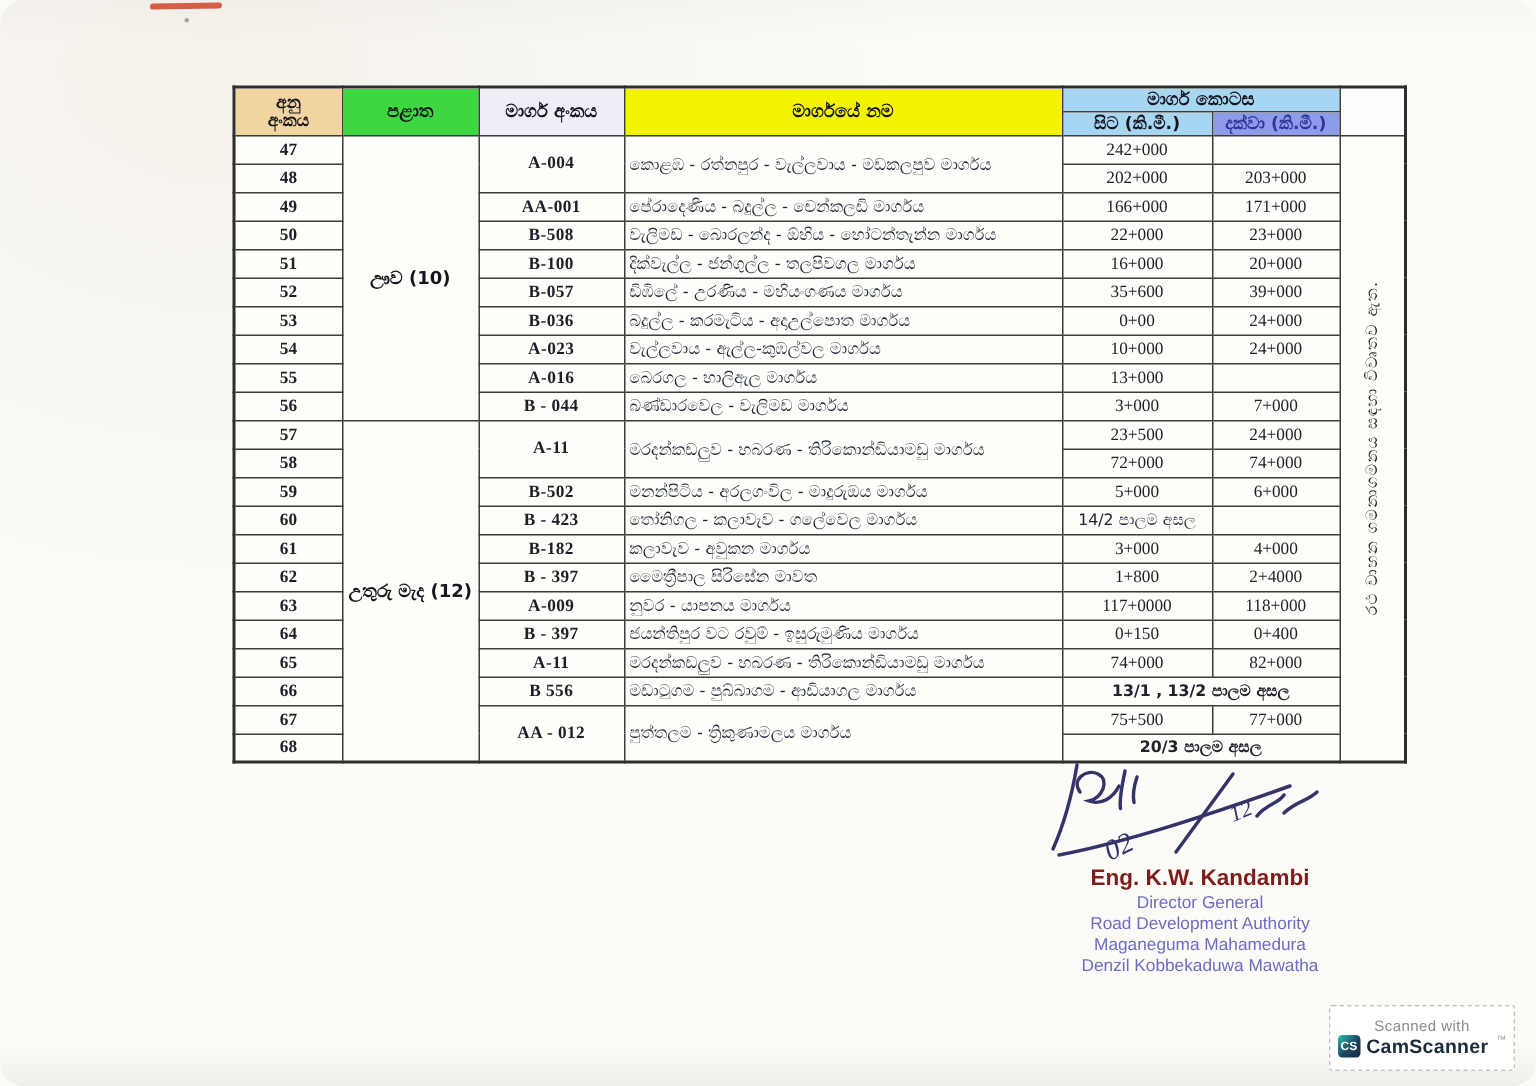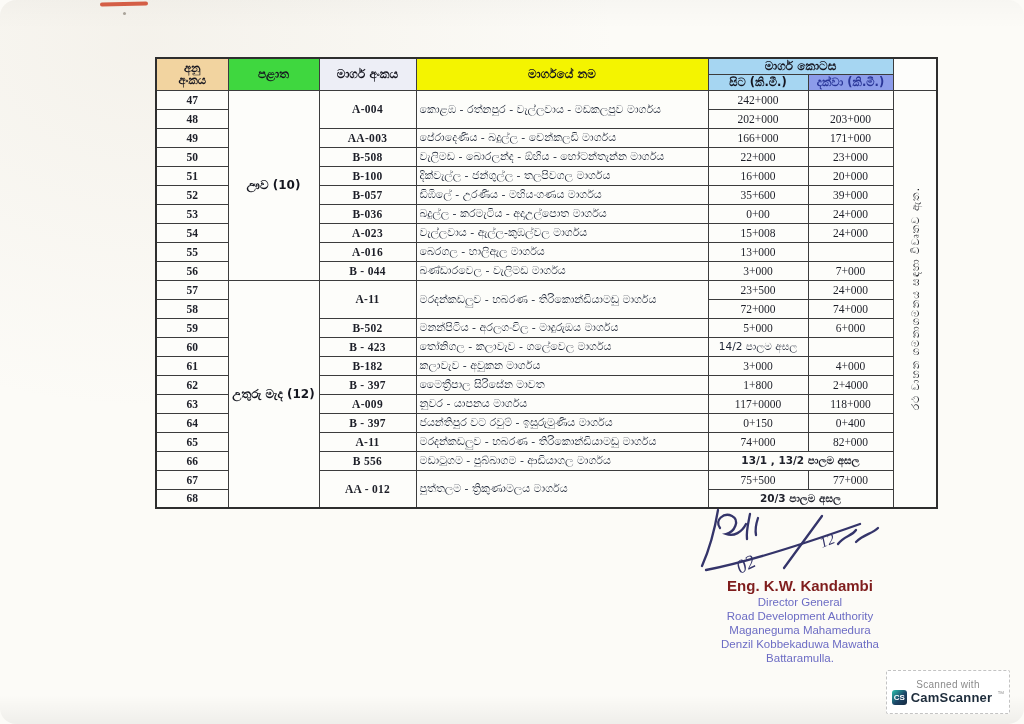--- a/index.html
+++ b/index.html
@@ -121,21 +121,21 @@
             <div class="vtext">රථ වාහන ගමනාගමනය සඳහා විවෘතව ඇත.</div>
           </td>
         </tr>
         <tr>
           <td class="num serial">48</td>
           <td class="num">202+000</td>
           <td class="num">203+000</td>
         </tr>
         <tr>
           <td class="num serial">49</td>
-          <td class="num roadnum">AA-003</td>
+          <td class="num roadnum">AA-001</td>
           <td class="rname">පේරාදෙණිය - බදුල්ල - චෙන්කලඩි මාර්ගය</td>
           <td class="num">166+000</td>
           <td class="num">171+000</td>
         </tr>
         <tr>
           <td class="num serial">50</td>
           <td class="num roadnum">B-508</td>
           <td class="rname">වැලිමඩ - බොරලන්ද - ඕහිය - හෝටන්තැන්න මාර්ගය</td>
           <td class="num">22+000</td>
           <td class="num">23+000</td>
@@ -158,21 +158,21 @@
           <td class="num serial">53</td>
           <td class="num roadnum">B-036</td>
           <td class="rname">බදුල්ල - කරමැටිය - අදාඋල්පොත මාර්ගය</td>
           <td class="num">0+00</td>
           <td class="num">24+000</td>
         </tr>
         <tr>
           <td class="num serial">54</td>
           <td class="num roadnum">A-023</td>
           <td class="rname">වැල්ලවාය - ඇල්ල-කුඹල්වල මාර්ගය</td>
-          <td class="num">15+008</td>
+          <td class="num">10+000</td>
           <td class="num">24+000</td>
         </tr>
         <tr>
           <td class="num serial">55</td>
           <td class="num roadnum">A-016</td>
           <td class="rname">බෙරගල - හාලිඇල මාර්ගය</td>
           <td class="num">13+000</td>
           <td class="num"></td>
         </tr>
         <tr>
@@ -276,21 +276,20 @@
     <text x="52" y="68" font-size="19" transform="rotate(-26 52 68)">02</text>
     <text x="134" y="42" font-size="15" transform="rotate(-22 134 42)">12</text>
   </svg>
 
   <div class="sig-block">
     <div class="sig-name">Eng. K.W. Kandambi</div>
     <div class="sig-line">Director General</div>
     <div class="sig-line">Road Development Authority</div>
     <div class="sig-line">Maganeguma Mahamedura</div>
     <div class="sig-line">Denzil Kobbekaduwa Mawatha</div>
-    <div class="sig-line">Battaramulla.</div>
   </div>
 
   <div class="cam-badge">
     <div class="cam-top">Scanned with</div>
     <div class="cam-row">
       <span class="cam-icon">CS</span>
       <span class="cam-brand">CamScanner</span>
       <span class="cam-tm">™</span>
     </div>
   </div>

